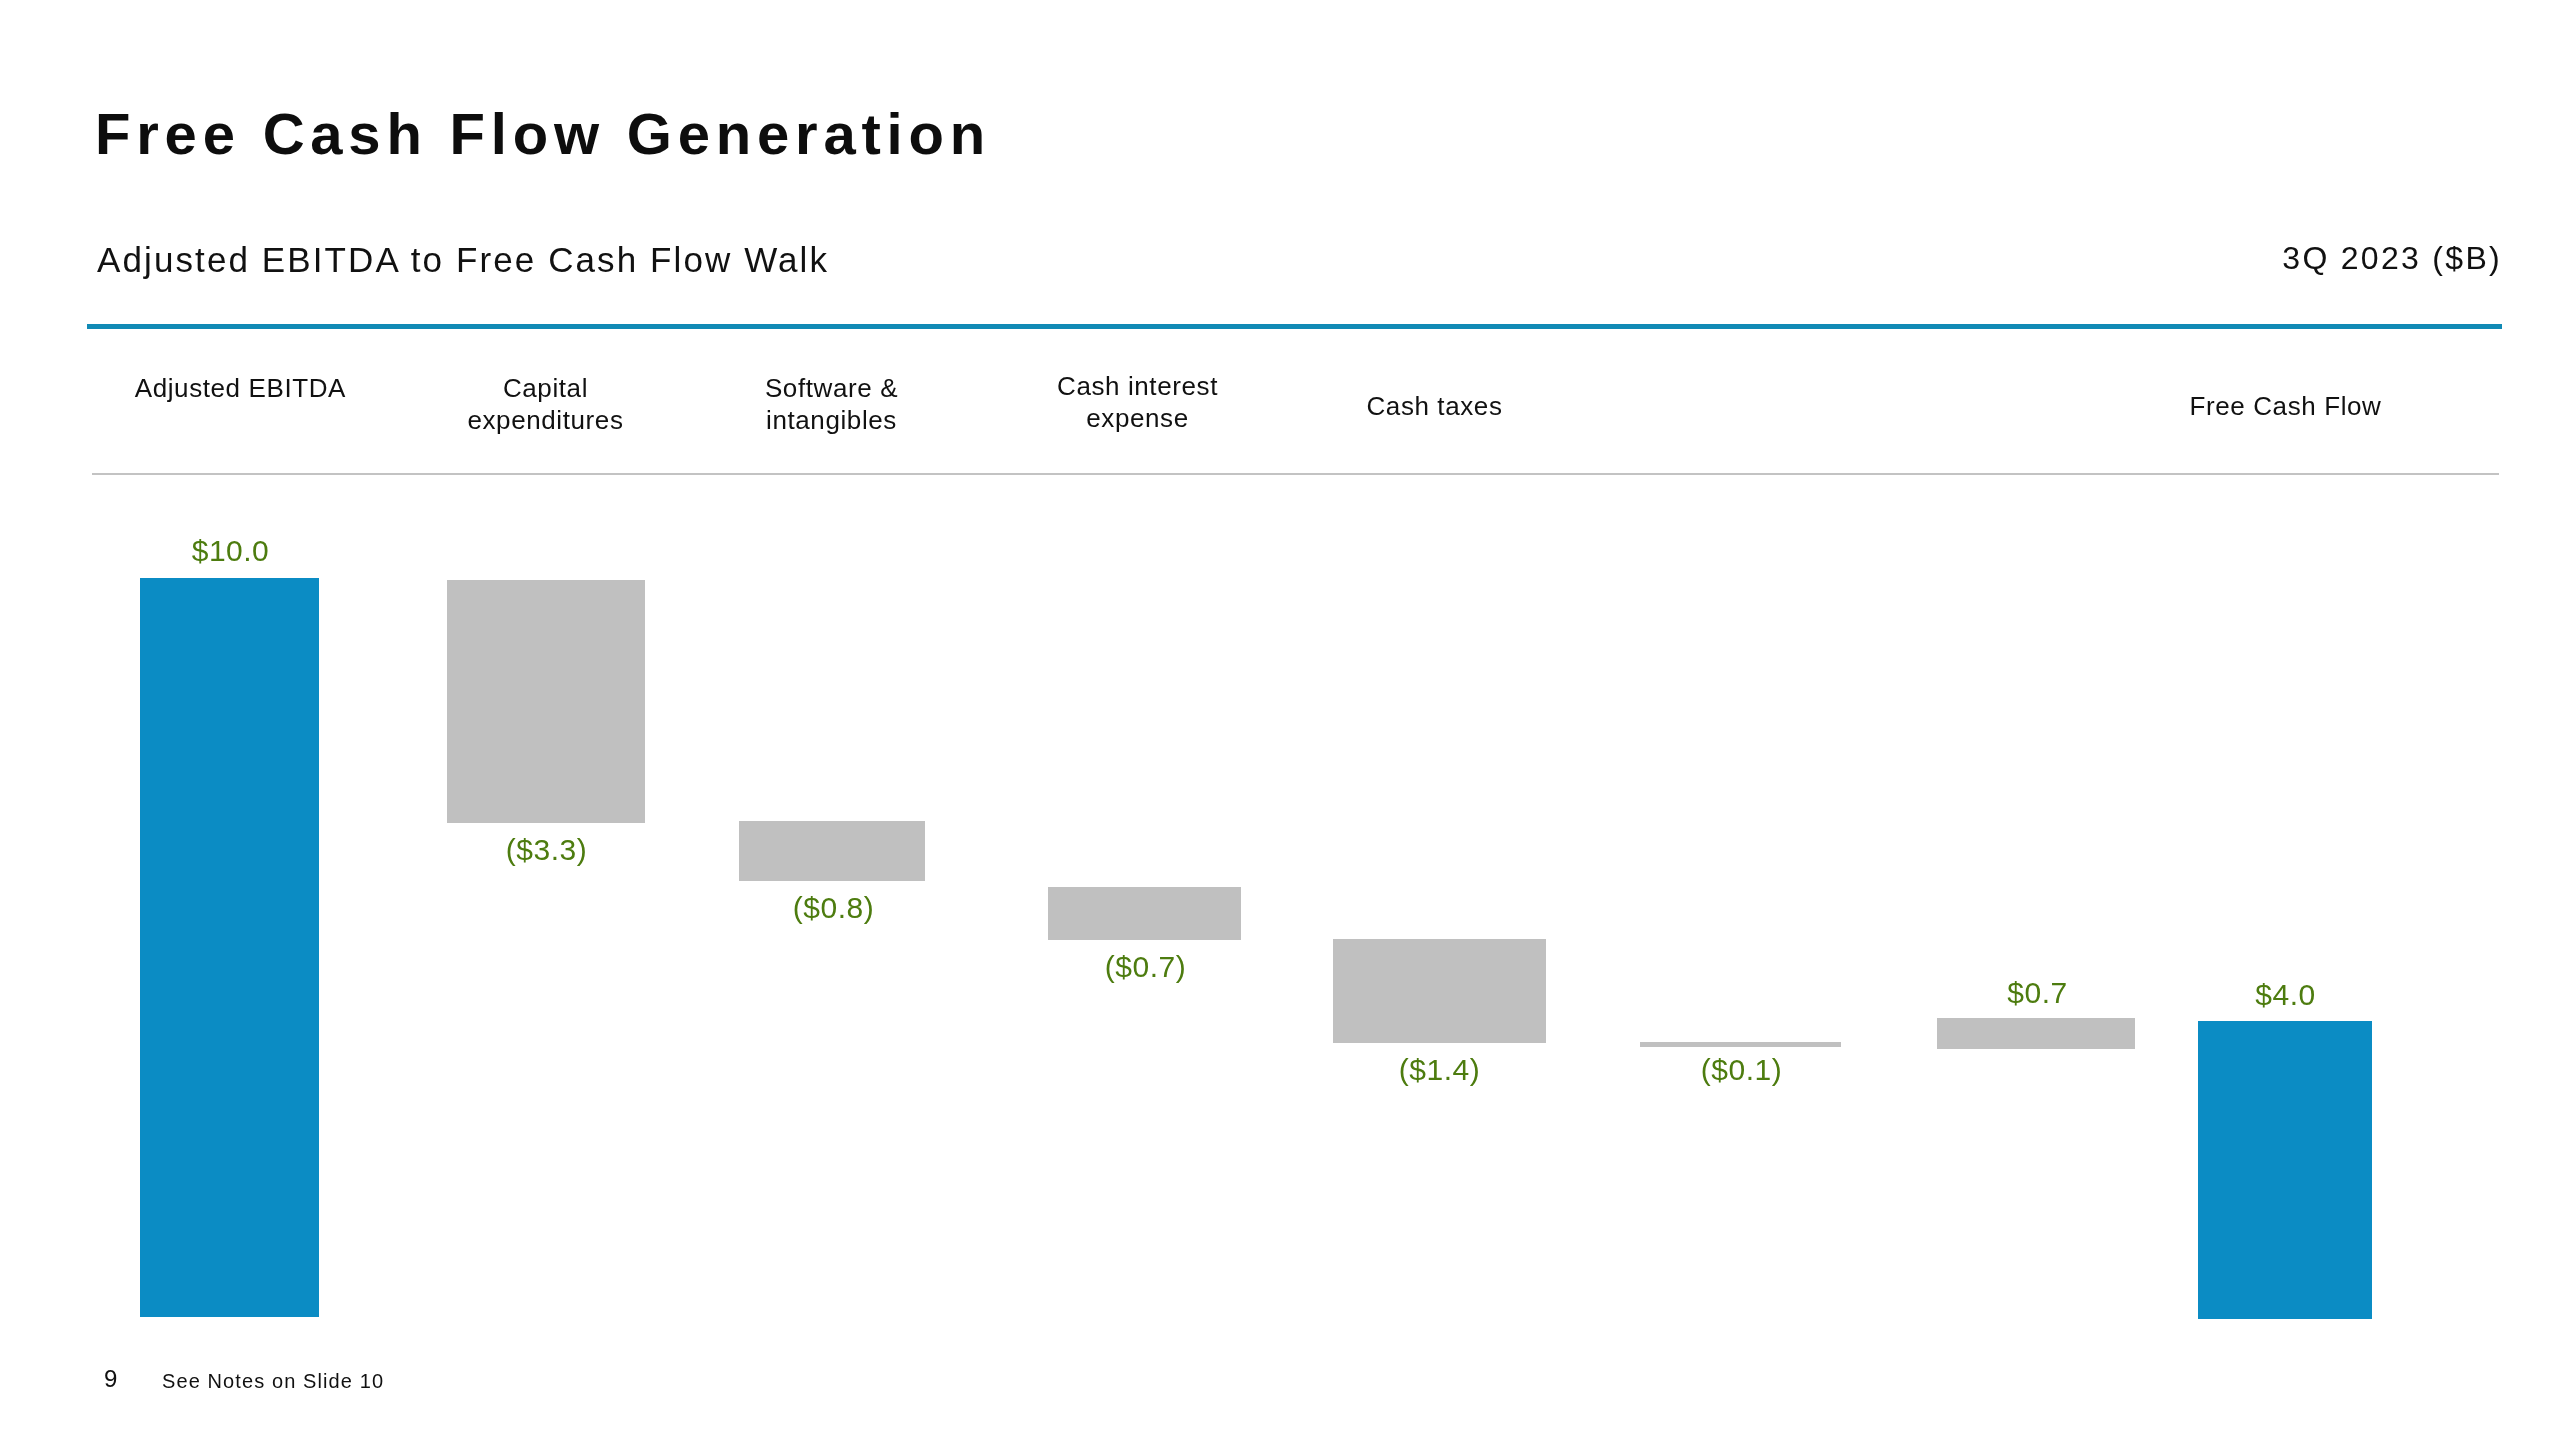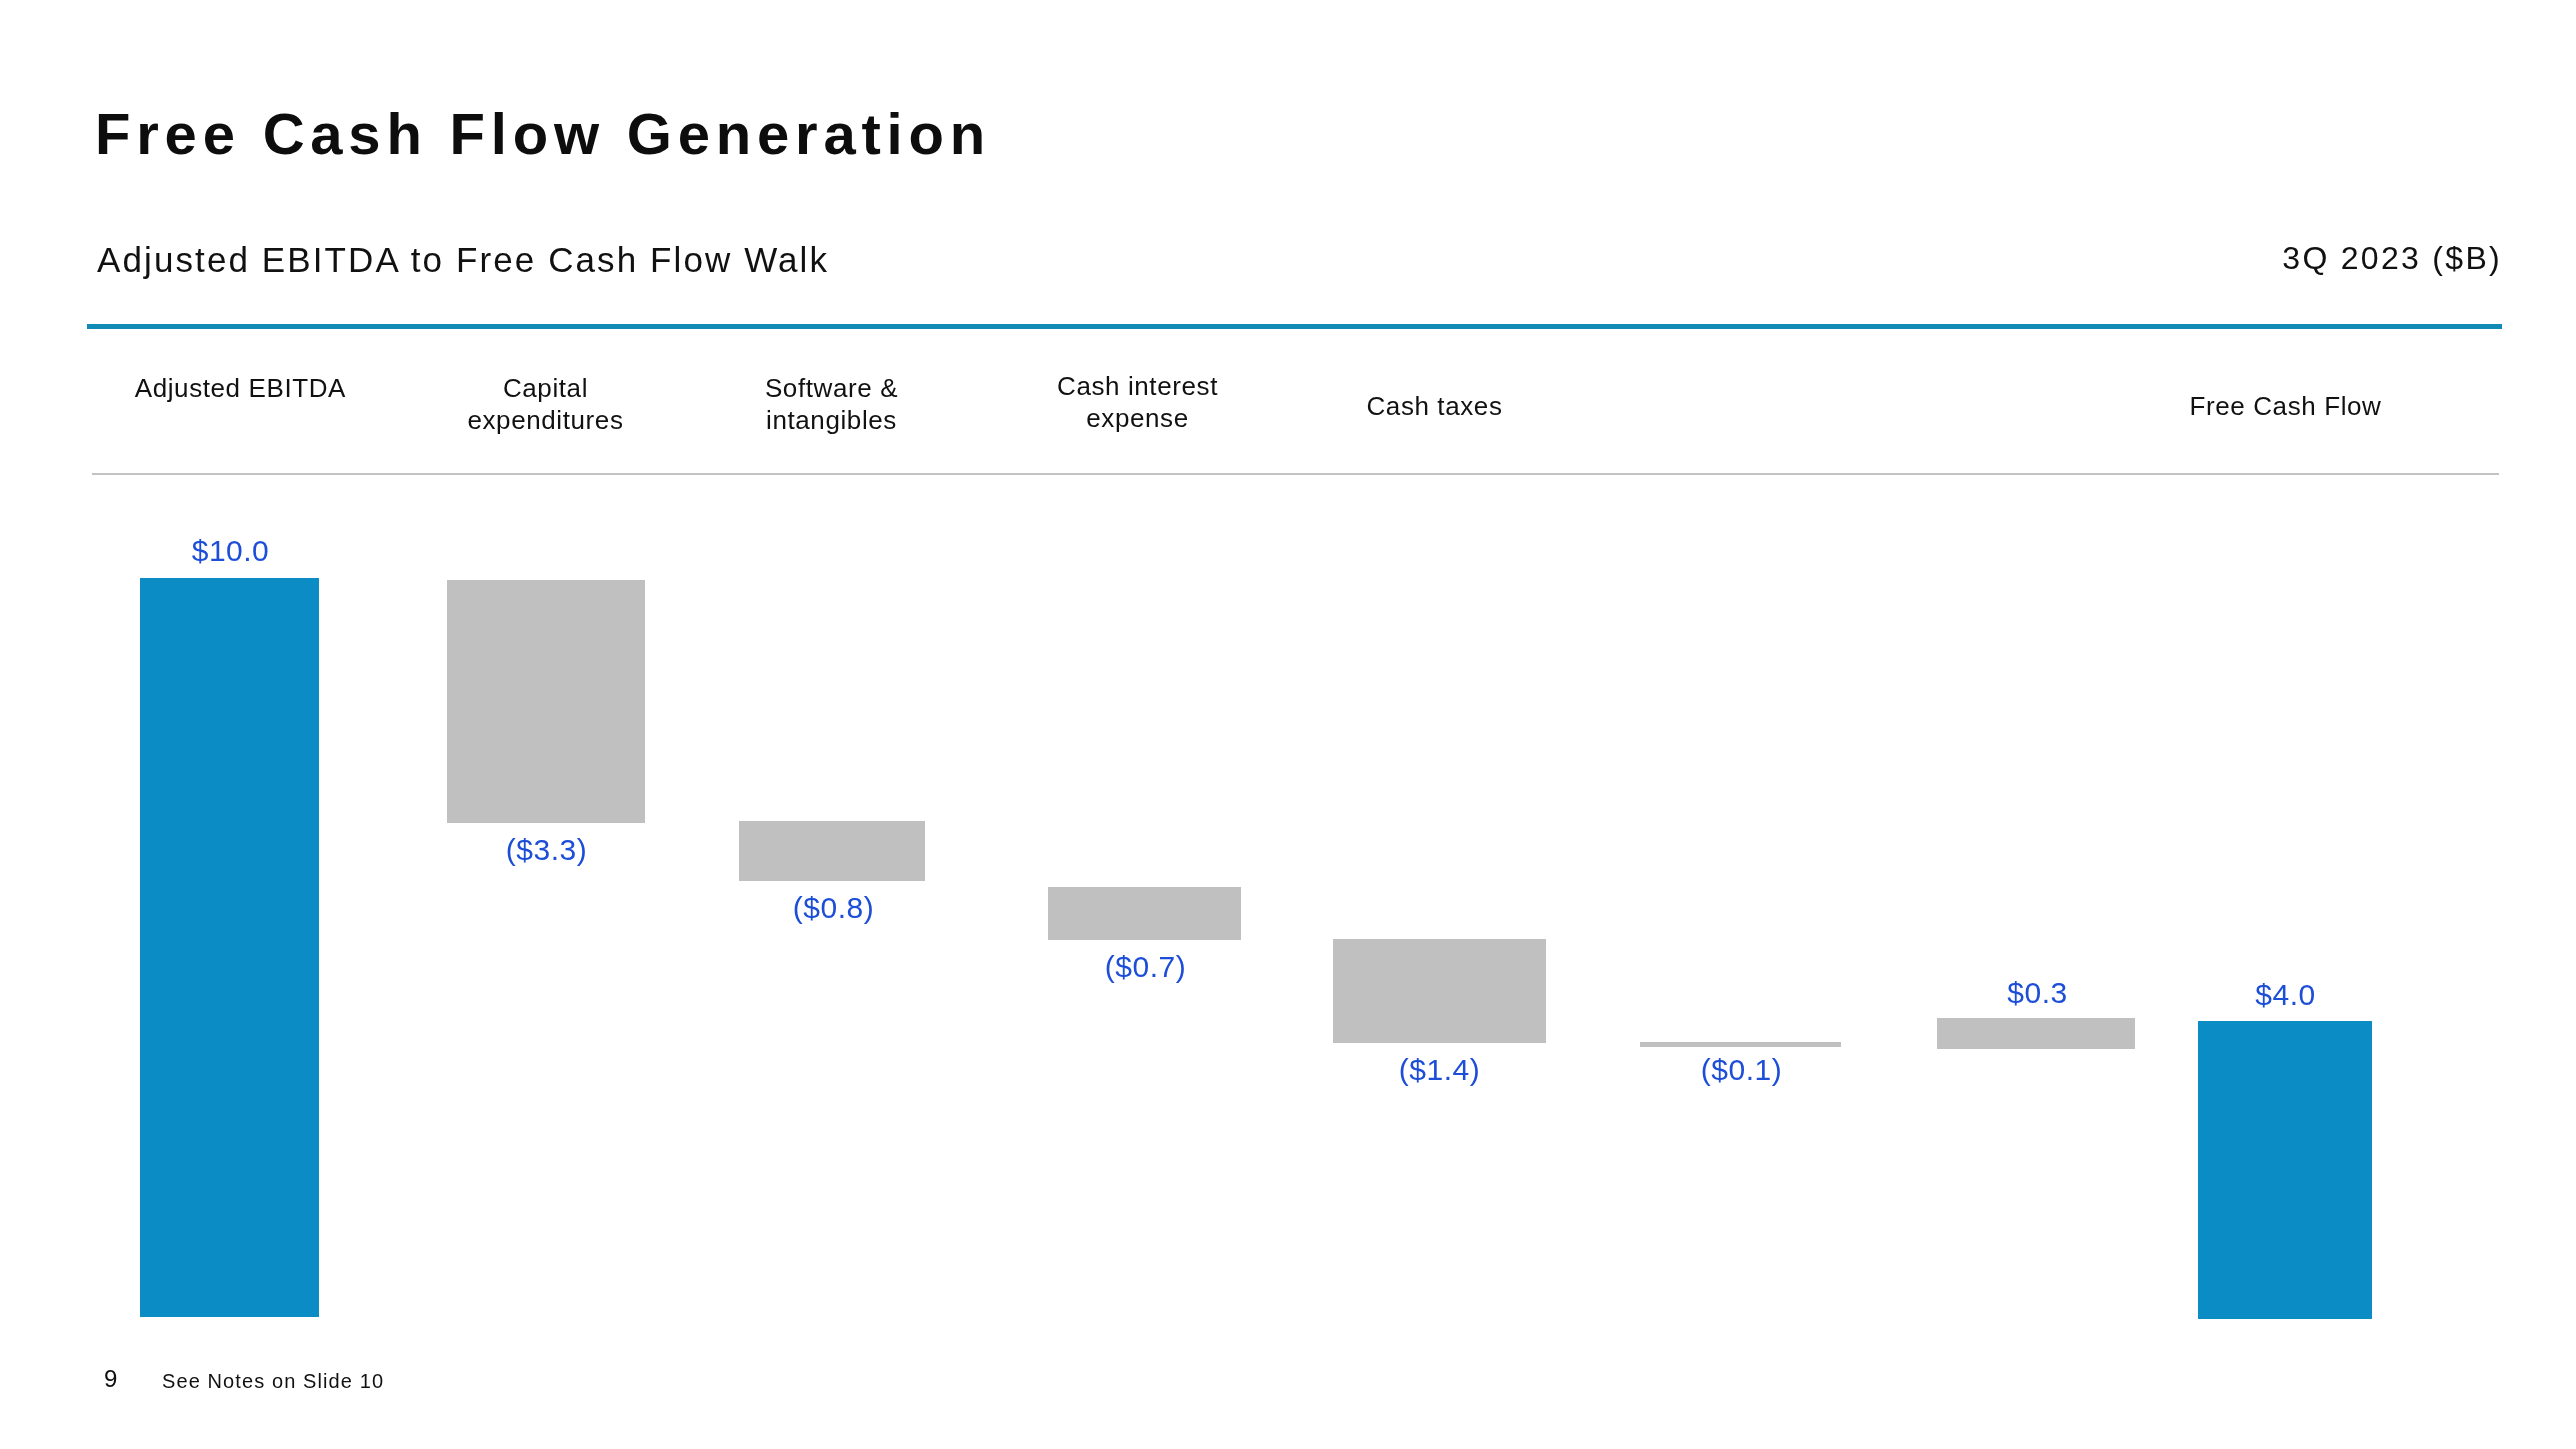--- a/index.html
+++ b/index.html
@@ -90,21 +90,21 @@
   .bar {
     position: absolute;
   }
   .bar.pos-total { background: #0b8cc4; }
   .bar.delta     { background: #c0c0c0; }
 
   .bar-label {
     position: absolute;
     text-align: center;
     font-size: 30px;
-    color: #1d4ed8;
+    color: #4d7c0f;
     white-space: nowrap;
     letter-spacing: 0.5px;
   }
 
   
   #page-number {
     position: absolute;
     left: 104px;
     top: 1365px;
     font-size: 24px;
@@ -177,21 +177,21 @@
     <div class="bar delta" style="left:1048px; top:887px; width:193px; height:53px;"></div>
     <div class="bar-label" style="left:1010px; top:950px; width:271px;">($0.7)</div>
 
     <div class="bar delta" style="left:1333px; top:939px; width:213px; height:104px;"></div>
     <div class="bar-label" style="left:1304px; top:1053px; width:271px;">($1.4)</div>
 
     <div class="bar delta" style="left:1640px; top:1042px; width:201px; height:4.8px;"></div>
     <div class="bar-label" style="left:1606px; top:1053px; width:271px;">($0.1)</div>
 
     <div class="bar delta" style="left:1937px; top:1018px; width:198px; height:31px;"></div>
-    <div class="bar-label" style="left:1902px; top:976px; width:271px;">$0.3</div>
+    <div class="bar-label" style="left:1902px; top:976px; width:271px;">$0.7</div>
 
     <div class="bar pos-total" style="left:2198px; top:1021px; width:174px; height:298px;"></div>
     <div class="bar-label" style="left:2150px; top:978px; width:271px;">$4.0</div>
   </div>
 
   <div id="page-number">9</div>
   <div id="footnote">See Notes on Slide 10</div>
 
 </div>
 

